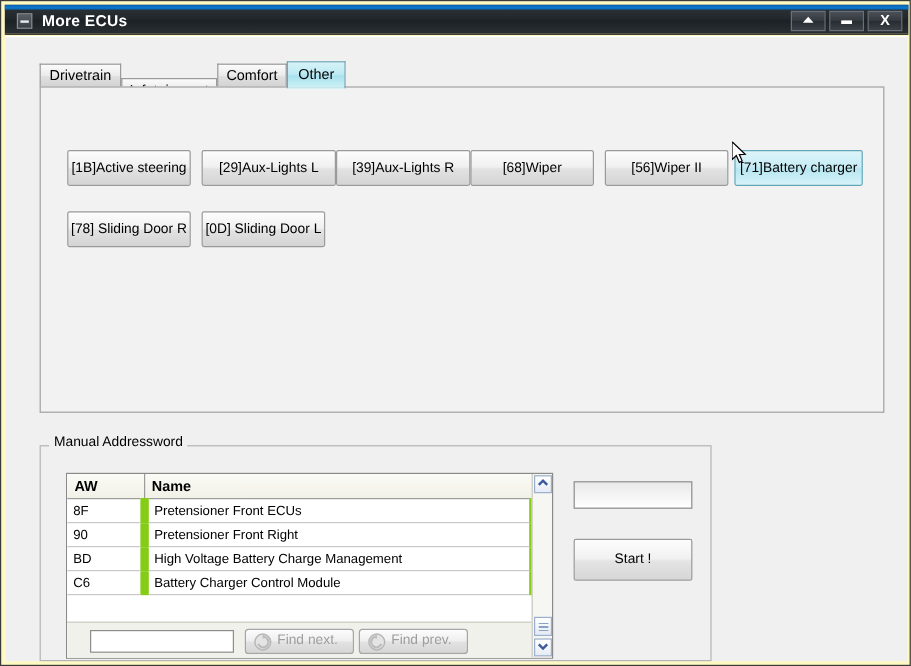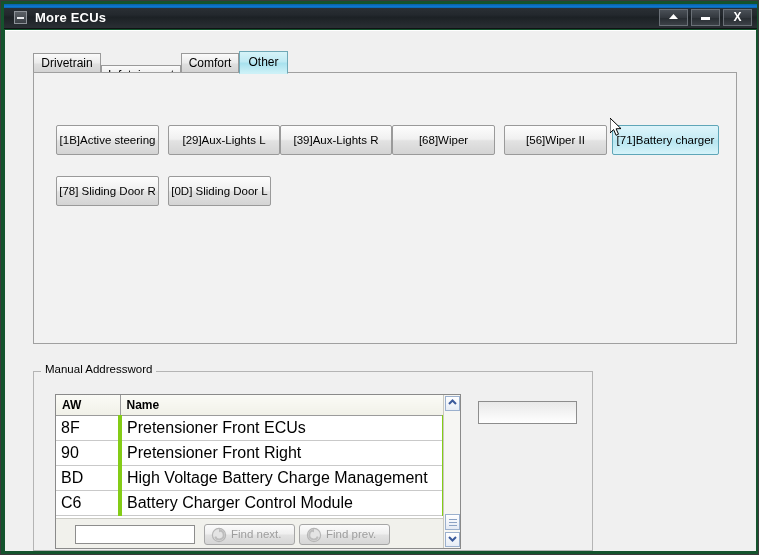--- a/index.html
+++ b/index.html
@@ -13,21 +13,21 @@
     overflow: hidden;
     font-family: "Liberation Sans", sans-serif;
   }
 
   
   #window {
     position: absolute;
     left: 0; top: 0;
     width: 759px;
     height: 555px;
-    background: #14532d;
+    background: #fef9c3;
     box-sizing: border-box;
     border: 1px solid #3a3a3a;
   }
 
   
   #titlebar {
     position: absolute;
     left: 3px; top: 3px;
     width: 753px;
     height: 25px;
@@ -212,23 +212,23 @@
     border-bottom: 1px solid #9b9b9b;
     font-size: 12px;
     font-weight: bold;
     color: #000;
     text-align: left;
     padding: 3px 0 3px 6px;
     height: 17px;
     box-sizing: border-box;
   }
   table.grid td {
-    border-right: 4px solid #84cc16;
+    border-right: 7px solid #84cc16;
     border-bottom: 1px solid #c9c9c9;
-    font-size: 16px;
+    font-size: 11px;
     color: #000;
     padding: 3px 0 3px 5px;
     height: 20px;
     box-sizing: border-box;
     background: #ffffff;
     white-space: nowrap;
     overflow: hidden;
   }
   .col-aw   { width: 64px; }
   .col-name { width: 324px; }
@@ -482,20 +482,21 @@
         </div>
         <div class="sb-arrow" id="sb-down">
           <svg width="9" height="7" viewBox="0 0 9 7" aria-hidden="true">
             <polyline points="1,2 4.5,5.5 8,2" fill="none" stroke="#3a5a9b" stroke-width="2"></polyline>
           </svg>
         </div>
       </div>
     </div>
 
     <div id="ro-field"></div>
+    <div id="btn-start">Start !</div>
 
   </div>
 
   <div id="cursor">
     <svg width="14" height="20" viewBox="0 0 14 20" aria-hidden="true">
       <polygon points="0,0 0,15 3.6,11.6 6.1,17.3 8.5,16.2 6.1,10.8 11,10.6" fill="#ffffff" stroke="#000000" stroke-width="1"></polygon>
     </svg>
   </div>
 
 </div>

